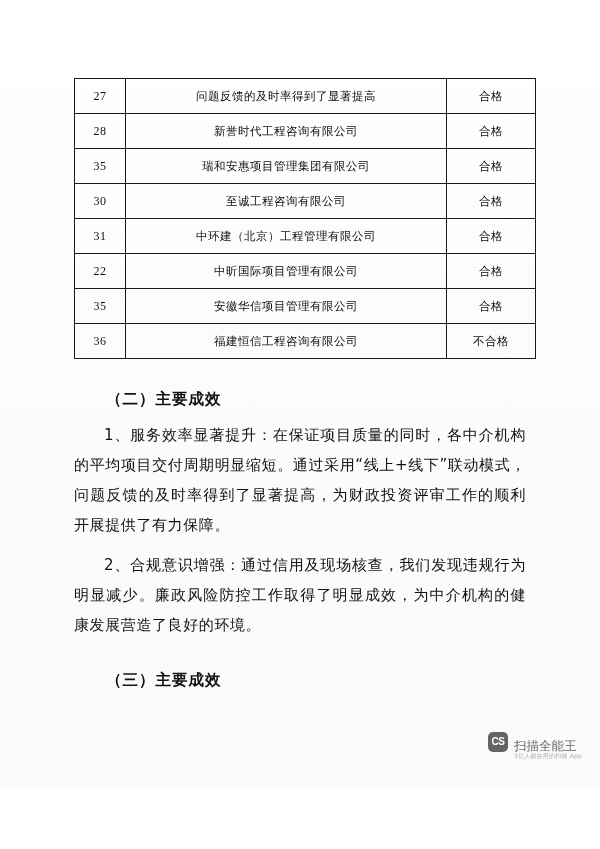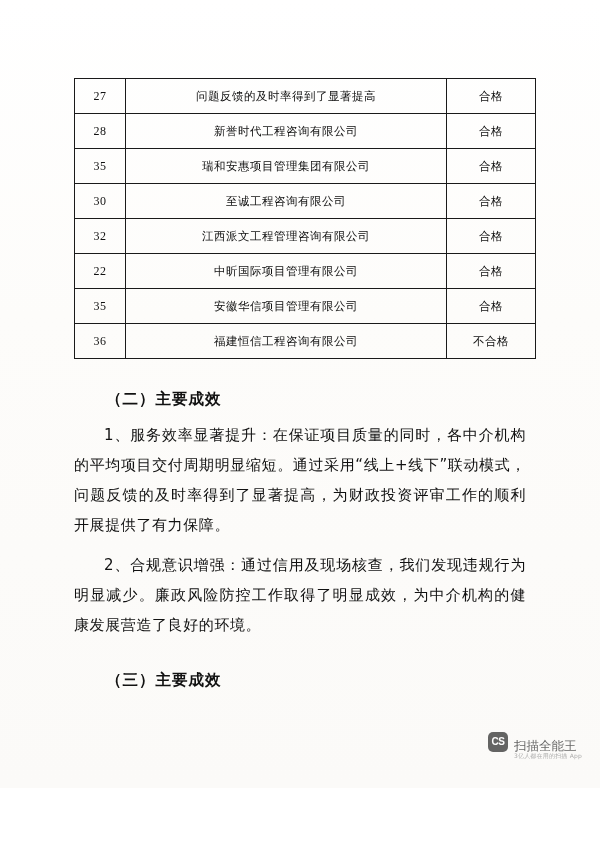--- a/index.html
+++ b/index.html
@@ -144,22 +144,22 @@
           <td class="col-no">35</td>
           <td class="col-name">瑞和安惠项目管理集团有限公司</td>
           <td class="col-result">合格</td>
         </tr>
         <tr>
           <td class="col-no">30</td>
           <td class="col-name">至诚工程咨询有限公司</td>
           <td class="col-result">合格</td>
         </tr>
         <tr>
-          <td class="col-no">32</td>
-          <td class="col-name">江西派文工程管理咨询有限公司</td>
+          <td class="col-no">31</td>
+          <td class="col-name">中环建（北京）工程管理有限公司</td>
           <td class="col-result">合格</td>
         </tr>
         <tr>
           <td class="col-no">22</td>
           <td class="col-name">中昕国际项目管理有限公司</td>
           <td class="col-result">合格</td>
         </tr>
         <tr>
           <td class="col-no">35</td>
           <td class="col-name">安徽华信项目管理有限公司</td>

